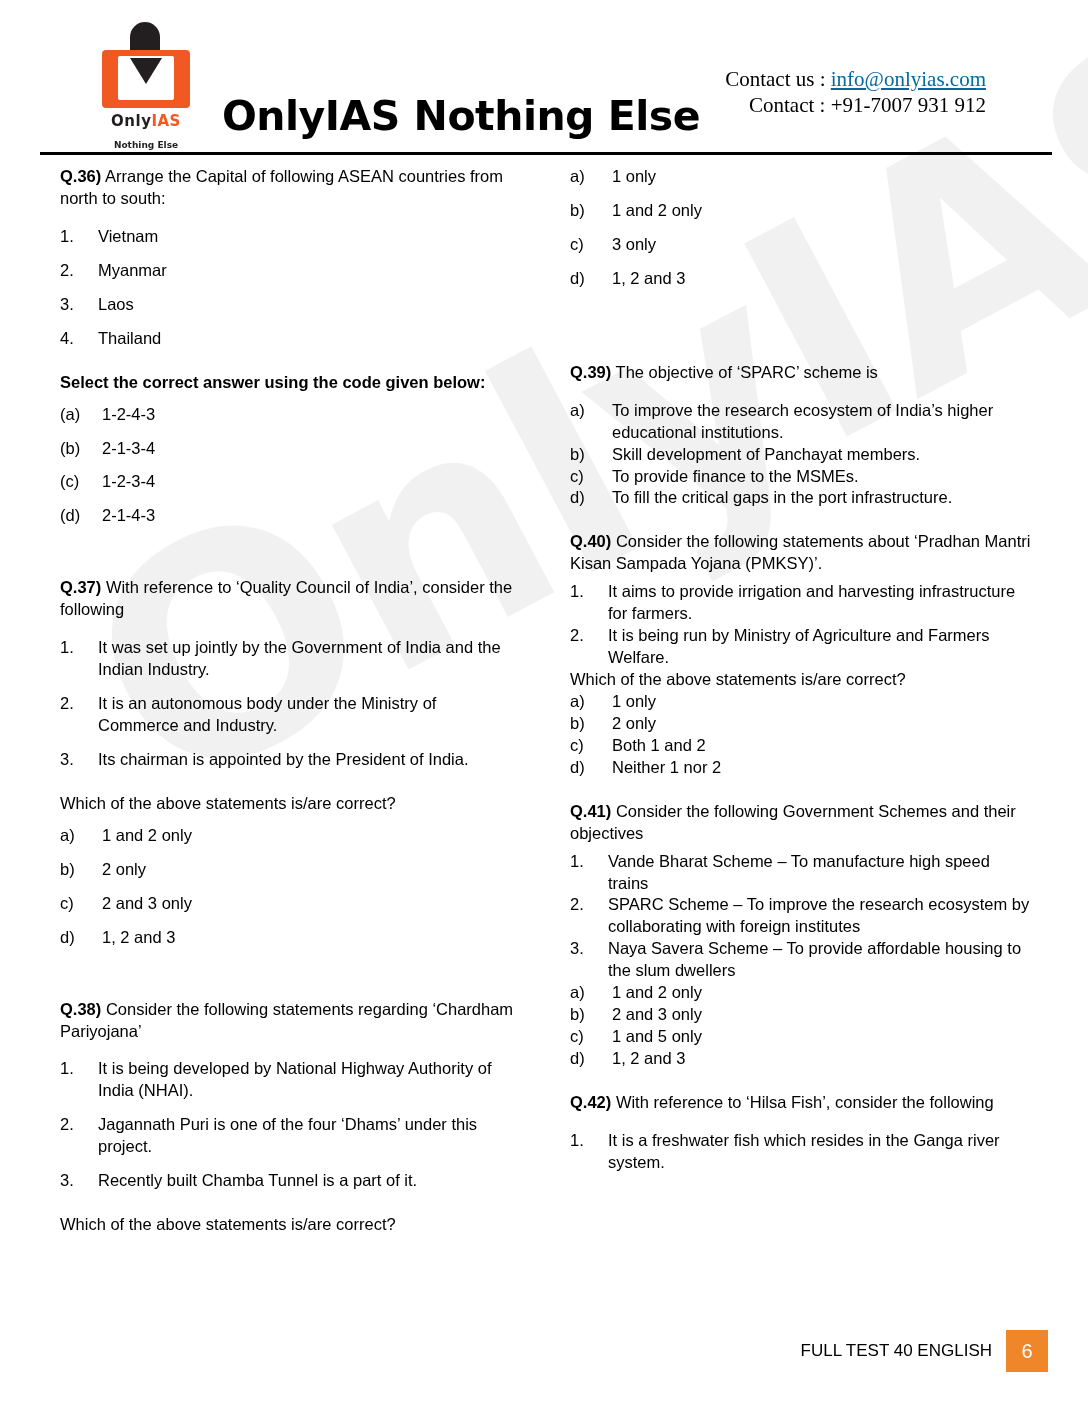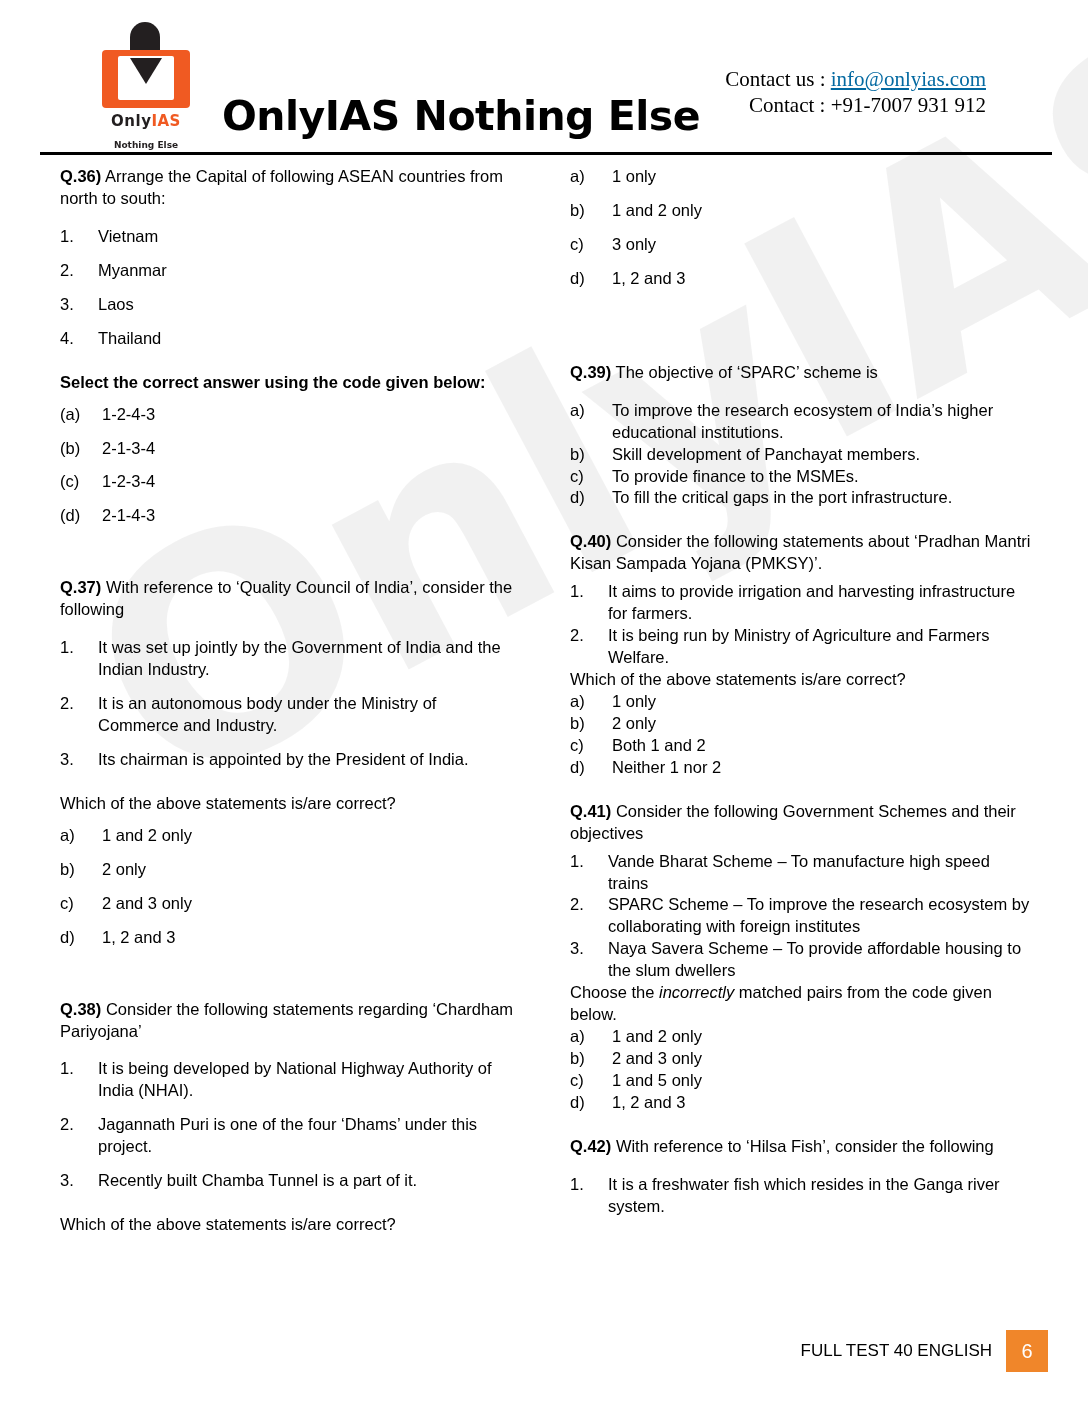--- a/index.html
+++ b/index.html
@@ -375,23 +375,20 @@
     <div>
       <p class="q-head">
         <span class="qnum">Q.41)</span>
         <span>Consider the following Government Schemes and their objectives</span>
       </p>
       <ul class="list tight">
         <li><span class="marker">1.</span><span>Vande Bharat Scheme – To manufacture high speed trains</span></li>
         <li><span class="marker">2.</span><span>SPARC Scheme – To improve the research ecosystem by collaborating with foreign institutes</span></li>
         <li><span class="marker">3.</span><span>Naya Savera Scheme – To provide affordable housing to the slum dwellers</span></li>
       </ul>
-      <p class="plain">
-        <span>Choose the </span><span class="ital">incorrectly</span><span> matched pairs from the code given below.</span>
-      </p>
       <ul class="list opt tight">
         <li><span class="marker">a)</span><span>1 and 2 only</span></li>
         <li><span class="marker">b)</span><span>2 and 3 only</span></li>
         <li><span class="marker">c)</span><span>1 and 5 only</span></li>
         <li><span class="marker">d)</span><span>1, 2 and 3</span></li>
       </ul>
     </div>
 
     <div class="spacer-md"></div>
 

